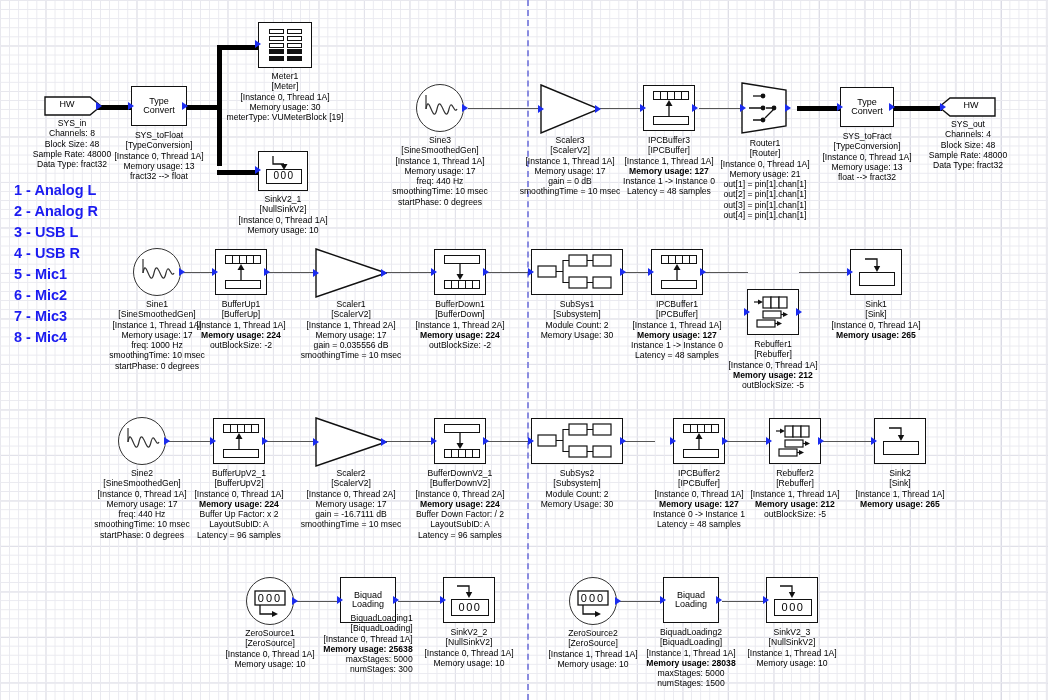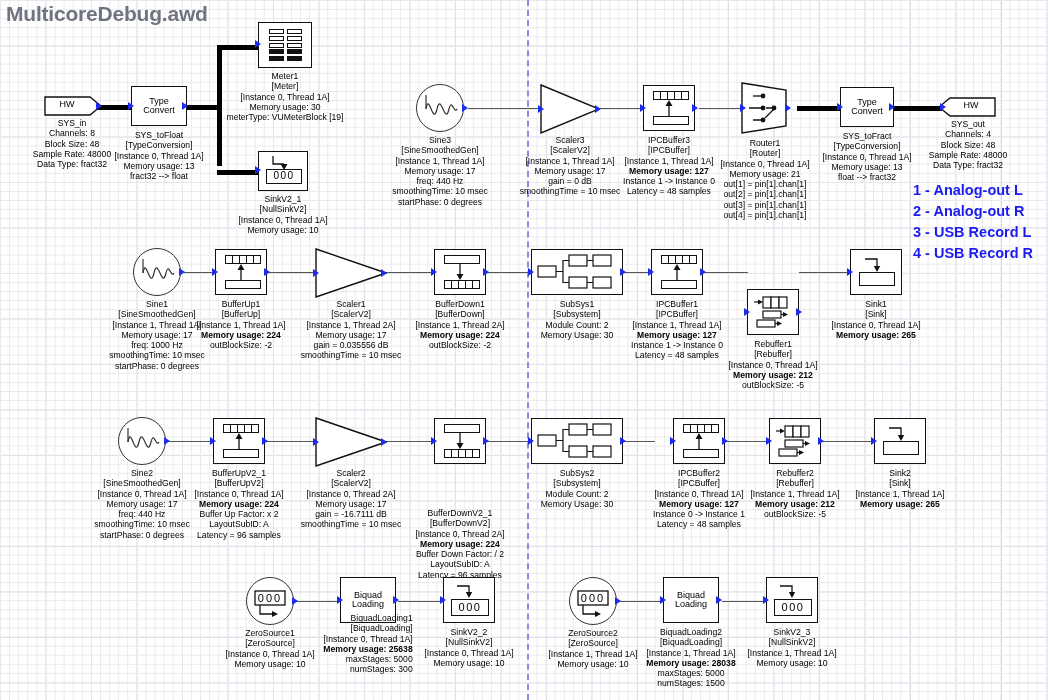--- a/index.html
+++ b/index.html
@@ -110,21 +110,20 @@
   .rebufglyph{position:relative;width:48px;height:28px;}
 
   .sinkglyph{position:relative;width:44px;height:28px;}
   .sinkglyph .bar{position:absolute;left:5px;top:14px;width:34px;height:11px;border:1.3px solid #111;background:#fff;}
 </style>
 </head>
 <body>
 
 <div id="canvas">
 
-  <div class="title">MulticoreDebug.awd</div>
 
   <div class="divider" style="left:527px;"></div>
 
   <div class="wire h thick" style="left:96px;top:105px;width:42px;"></div>
   <div class="wire h thick" style="left:186px;top:105px;width:34px;"></div>
   <div class="wire v thick" style="left:217px;top:48px;height:118px;"></div>
   <div class="wire h thick" style="left:217px;top:45px;width:44px;"></div>
   <div class="wire h thick" style="left:217px;top:170px;width:44px;"></div>
 
   <div class="wire h" style="left:468px;top:108px;width:74px;"></div>
@@ -228,20 +227,30 @@
     </div>
     <div class="port in" style="left:-3px;top:15px;"></div>
     <div class="caption" style="top:43px;">
       <div>SinkV2_1</div>
       <div>[NullSinkV2]</div>
       <div>[Instance 0, Thread 1A]</div>
       <div>Memory usage: 10</div>
     </div>
   </div>
 
+  <div class="legend" style="left:14px;top:180px;">
+    <div>1 - Analog L</div>
+    <div>2 - Analog R</div>
+    <div>3 - USB L</div>
+    <div>4 - USB R</div>
+    <div>5 - Mic1</div>
+    <div>6 - Mic2</div>
+    <div>7 - Mic3</div>
+    <div>8 - Mic4</div>
+  </div>
 
   <div class="node" style="left:416px;top:84px;">
     <div class="circle" style="width:48px;height:48px;">
       <svg width="48" height="48" viewBox="0 0 48 48">
         <path d="M9,24 L9,10" stroke="#333" stroke-width="1.2" fill="none"></path>
         <path d="M9,24 C12,6 16,42 20,24 C24,6 28,42 32,24 C35,12 37,30 40,24" stroke="#333" stroke-width="1.2" fill="none"></path>
       </svg>
     </div>
     <div class="port out" style="left:46px;top:20px;"></div>
     <div class="caption" style="top:51px;">
@@ -355,26 +364,20 @@
     <div class="port in" style="left:2px;top:6px;"></div>
     <div class="caption" style="left:30px;top:22px;text-align:center;">
       <div>SYS_out</div>
       <div>Channels: 4</div>
       <div>Block Size: 48</div>
       <div>Sample Rate: 48000</div>
       <div>Data Type: fract32</div>
     </div>
   </div>
 
-  <div class="legend" style="left:913px;top:180px;">
-    <div>1 - Analog-out L</div>
-    <div>2 - Analog-out R</div>
-    <div>3 - USB Record L</div>
-    <div>4 - USB Record R</div>
-  </div>
 
   <div class="node" style="left:133px;top:248px;">
     <div class="circle" style="width:48px;height:48px;">
       <svg width="48" height="48" viewBox="0 0 48 48">
         <path d="M9,24 L9,10" stroke="#333" stroke-width="1.2" fill="none"></path>
         <path d="M9,24 C12,6 16,42 20,24 C24,6 28,42 32,24 C35,12 37,30 40,24" stroke="#333" stroke-width="1.2" fill="none"></path>
       </svg>
     </div>
     <div class="port out" style="left:46px;top:20px;"></div>
     <div class="caption" style="top:51px;">
@@ -639,21 +642,21 @@
             <i></i>
             <i></i>
             <i></i>
             <i></i>
             <i></i>
           </div>
       </div>
     </div>
     <div class="port in" style="left:-3px;top:19px;"></div>
     <div class="port out" style="left:49px;top:19px;"></div>
-    <div class="caption" style="top:50px;margin-top:40px;">
+    <div class="caption" style="top:50px;">
       <div>BufferDownV2_1</div>
       <div>[BufferDownV2]</div>
       <div>[Instance 0, Thread 2A]</div>
       <div class="b">Memory usage: 224</div>
       <div>Buffer Down Factor: / 2</div>
       <div>LayoutSubID: A</div>
       <div>Latency = 96 samples</div>
     </div>
   </div>
 

